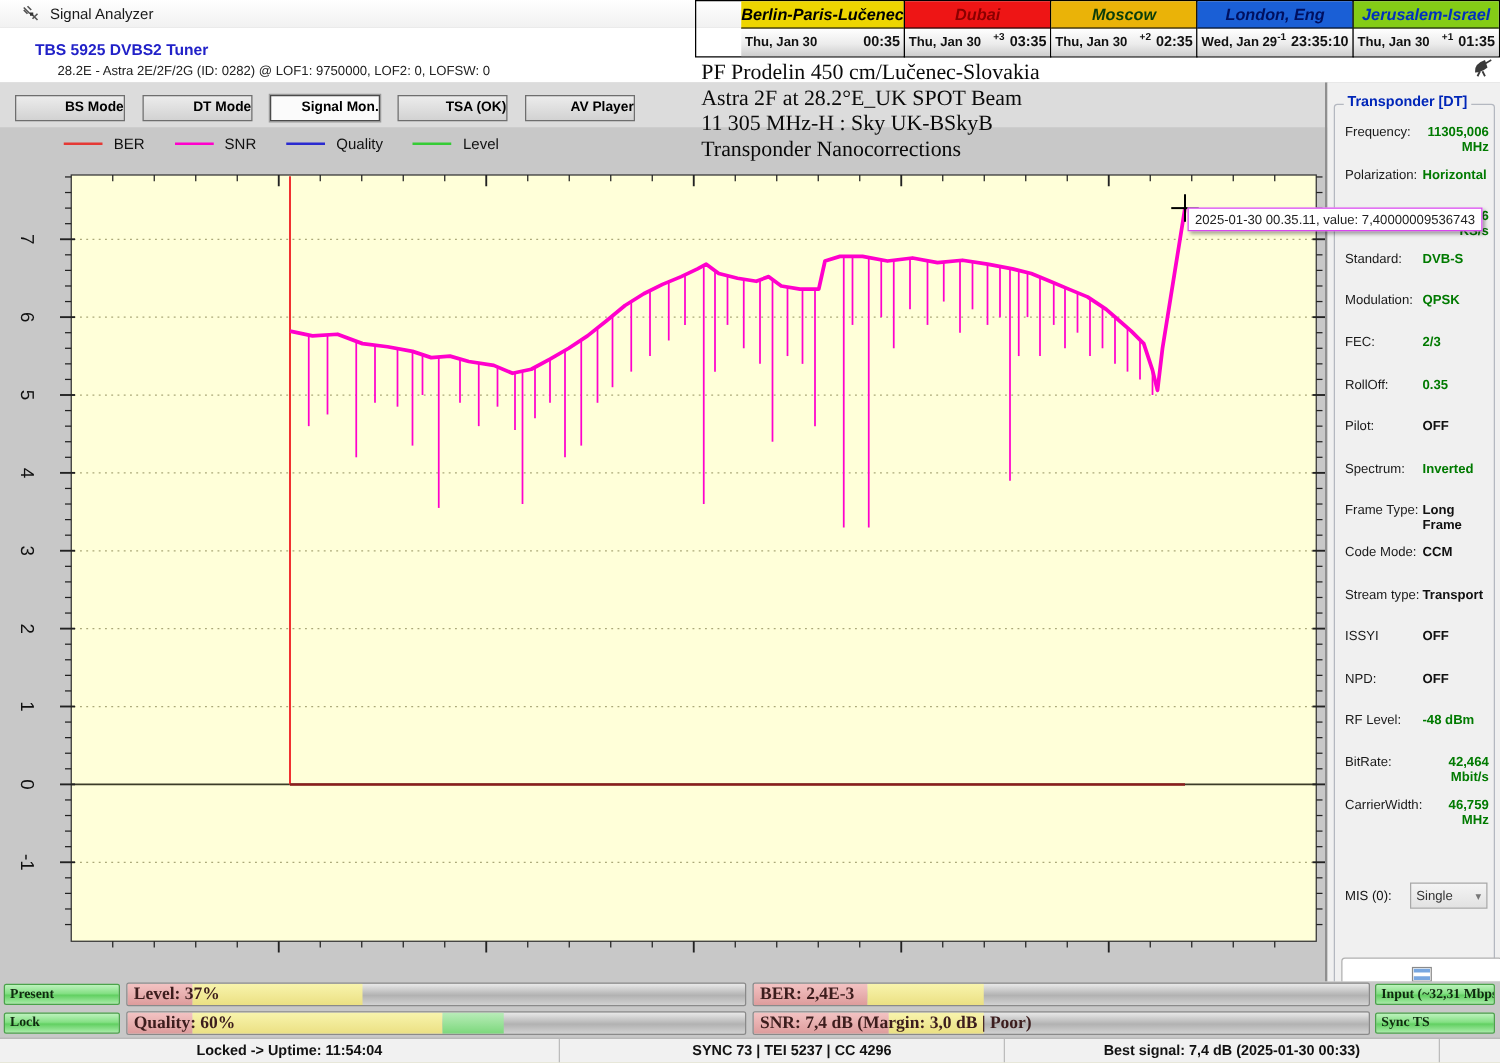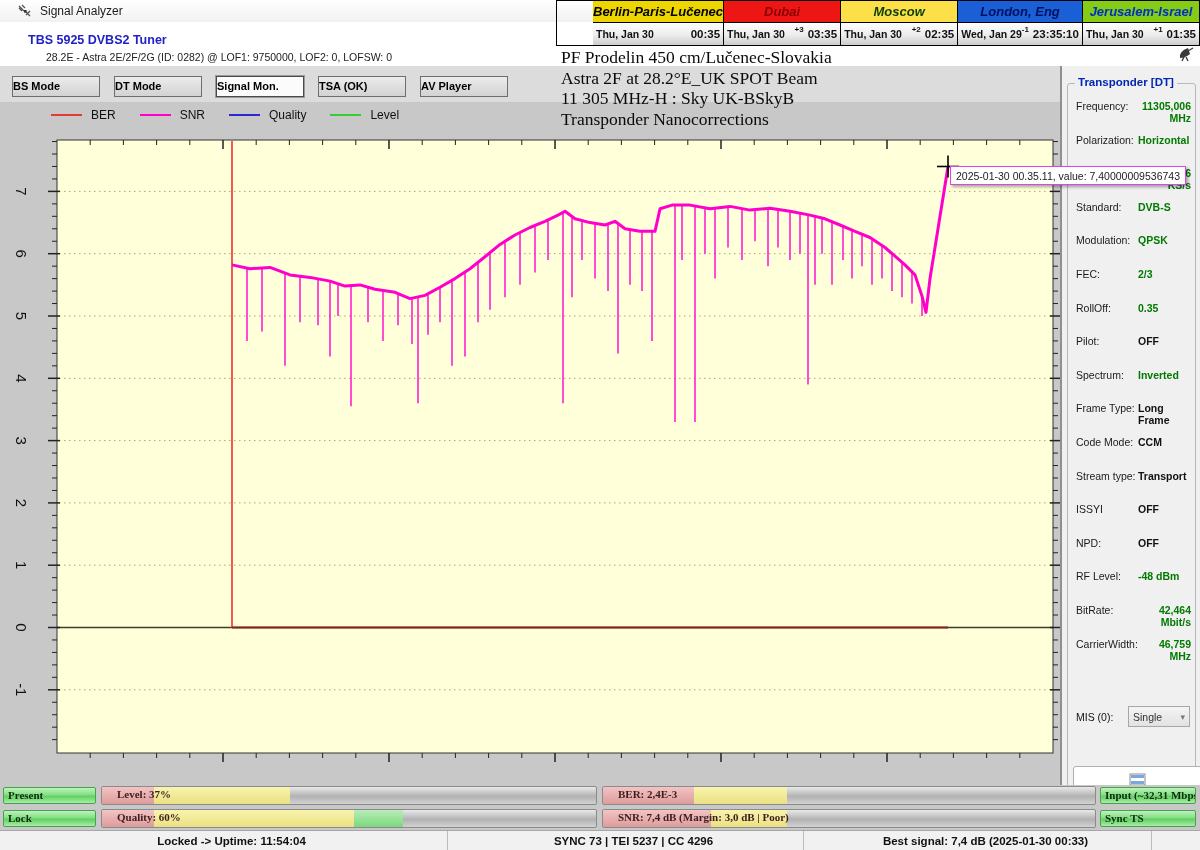--- a/index.html
+++ b/index.html
@@ -14,21 +14,21 @@
 
   
   .header-band { position:absolute; left:0; top:22px; width:1200px; height:44px; background:#ffffff; z-index:1; }
   .device-title { position:absolute; left:28px; top:33px; font-size:12.5px; font-weight:bold; color:#2121c8; z-index:2; }
   .device-sub { position:absolute; left:46px; top:51px; font-size:10.5px; color:#222; z-index:2; }
 
   
   .toolbar-band { position:absolute; left:0; top:66px; width:1200px; height:36px; background:#dcdcdc; z-index:1; }
   .tab-row { position:absolute; left:12px; top:76px; height:21px; display:flex; gap:14px; z-index:4; }
   .tab-btn { width:88px; height:21px; background:linear-gradient(180deg,#ececec,#d2d2d2);
-    border:1px solid #6e6e6e; font-size:11px; font-weight:bold; text-align:left; line-height:19px; cursor:default; }
+    border:1px solid #6e6e6e; font-size:11px; font-weight:bold; text-align:right; line-height:19px; cursor:default; }
   .tab-btn.active { background:#fbfbfb; border:1px solid #4a4a4a; box-shadow:0 0 0 1px #9a9a9a; }
 
   
   .clock-strip { position:absolute; left:556px; top:0; width:644px; height:46px; display:flex; z-index:6; }
   .clock { flex:1; border:1px solid #000; margin-left:-1px; }
   .clock:first-child { margin-left:0;padding-left:36px; }
   .clock-head { height:22px; border-bottom:1px solid #000; font-size:13px; font-weight:bold; font-style:italic;
     text-align:center; line-height:21px; white-space:nowrap; overflow:hidden; }
   .clock-body { height:22px; background:linear-gradient(180deg,#ffffff,#ececec 55%,#cdcdcd);
     display:flex; align-items:center; padding:0 3px; }
@@ -77,21 +77,21 @@
   .bars-zone { position:absolute; left:0; top:785px; width:1200px; height:45px; background:#c8c8c8; z-index:3;font-family:Liberation Serif, serif; }
   .badge { position:absolute; height:17px; background:linear-gradient(180deg,#bdf2bd 0%,#84e084 45%,#62d062 55%,#a8eca8 100%);
     border:1px solid #4aa34a; border-radius:2px; font-size:11px; font-weight:bold; color:#0f2a0f;
     padding:1px 4px; white-space:nowrap; overflow:hidden; }
   .track { position:absolute; height:19px; background:linear-gradient(180deg,#e9e9e9,#b2b2b2 55%,#d2d2d2);
     border:1px solid #8a8a8a; border-radius:2px; overflow:hidden; }
   .seg { position:absolute; top:0; bottom:0; left:0; }
   .seg.pink   { background:linear-gradient(180deg,#f3c3c3,#dd9c9c); }
   .seg.yellow { background:linear-gradient(180deg,#f8f4ad,#ebe083); }
   .seg.green  { background:linear-gradient(180deg,#b9ecb9,#7cd87c); }
-  .track .bar-label { position:absolute; left:15px; top:1px; font-size:11px; font-weight:bold; color:#3c1d1d; white-space:nowrap; }
+  .track .bar-label { position:absolute; left:5px; top:1px; font-size:14px; font-weight:bold; color:#3c1d1d; white-space:nowrap; }
 
   
   .statusbar { position:absolute; left:0; top:830px; width:1200px; height:20px; background:#f1f1f1;
     border-top:1px solid #a6a6a6; z-index:4; display:flex; }
   .sb-sec { border-right:1px solid #bcbcbc; display:flex; align-items:center; justify-content:center;
     font-size:11.5px; font-weight:bold; color:#111; white-space:nowrap;margin-left:16px; }
   .grip { position:absolute; right:2px; bottom:2px; width:12px; height:12px;
     background:
       radial-gradient(circle at 10px 2px, #8d8d8d 1.2px, transparent 1.4px),
       radial-gradient(circle at 6px 6px, #8d8d8d 1.2px, transparent 1.4px),
@@ -138,21 +138,21 @@
     </div>
     <div class="clock">
       <div class="clock-head" style="background: rgb(238, 21, 21); color: rgb(139, 0, 0);">Dubai</div>
       <div class="clock-body">
         <span class="clock-date">Thu, Jan 30</span>
         <span class="clock-off">+3</span>
         <span class="clock-time">03:35</span>
       </div>
     </div>
     <div class="clock">
-      <div class="clock-head" style="background: #fde047; color: rgb(10, 61, 10);">Moscow</div>
+      <div class="clock-head" style="background: #eab308; color: rgb(10, 61, 10);">Moscow</div>
       <div class="clock-body">
         <span class="clock-date">Thu, Jan 30</span>
         <span class="clock-off">+2</span>
         <span class="clock-time">02:35</span>
       </div>
     </div>
     <div class="clock">
       <div class="clock-head" style="background: rgb(26, 95, 214); color: rgb(0, 16, 96);">London, Eng</div>
       <div class="clock-body">
         <span class="clock-date">Wed, Jan 29</span>

